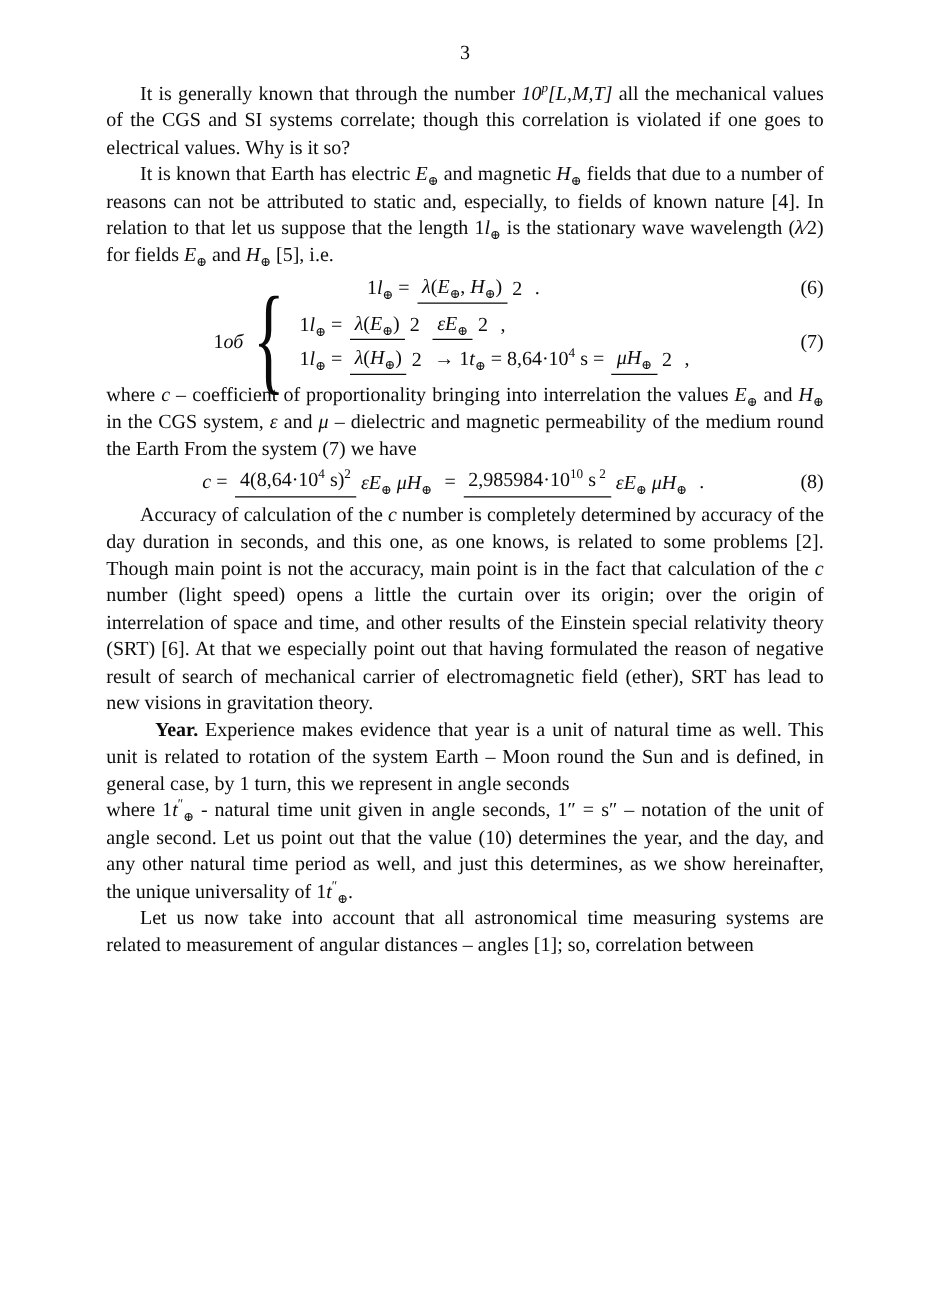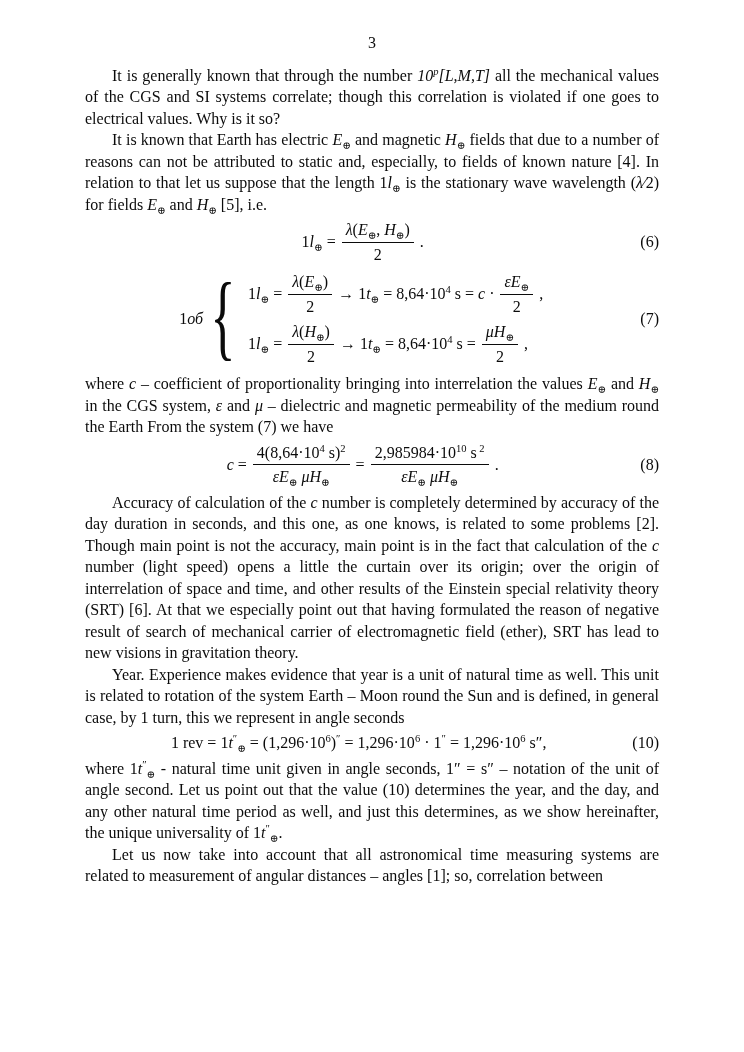--- a/index.html
+++ b/index.html
@@ -27,40 +27,40 @@
     text-align: center;
     margin-bottom: 11px;
   }
   .para {
     margin: 0;
     text-align: justify;
   }
   .para.indent { text-indent: 27px; }
   sup { font-size: 66%; line-height: 0; vertical-align: super; }
   sub { font-size: 64%; line-height: 0; vertical-align: sub; }
-  b { font-weight: normal; }
+  b { font-weight: bold; margin-left: 12px; }
   i { }
 
   
   .eq-row {
     display: flex;
     align-items: center;
     margin: 4px 0;
   }
   .eq-center {
     flex: 1;
     display: flex;
     align-items: center;
     justify-content: center;
   }
   .eq-center > * { margin: 0 3px; }
   .eq-num { flex: 0 0 auto; }
   .frac {
     display: inline-flex;
-    flex-direction: column;
+    flex-direction: row;
     align-items: center;
     vertical-align: middle;
     text-align: center;
   }
   .frac .num {
     display: block;
     padding: 0 4px 1px 4px;
     border-bottom: 1.2px solid #0b0b0b;
     white-space: nowrap;
   }
@@ -115,21 +115,20 @@
     <div class="eq-center">
       <span class="sys-label">1<i>об</i></span>
       <span class="sys-brace">{</span>
       <span class="sys-rows">
         <span class="sys-row">
           <span class="eqpart">1<i>l</i><sub>⊕</sub> =</span>
           <span class="frac">
             <span class="num"><i>λ</i>(<i>E</i><sub>⊕</sub>)</span>
             <span class="den">2</span>
           </span>
-          <span class="eqpart">→ 1<i>t</i><sub>⊕</sub> = 8,64·10<sup>4</sup> s = <i>c</i> ·</span>
           <span class="frac">
             <span class="num"><i>εE</i><sub>⊕</sub></span>
             <span class="den">2</span>
           </span>
           <span class="eqpart">,</span>
         </span>
         <span class="sys-row">
           <span class="eqpart">1<i>l</i><sub>⊕</sub> =</span>
           <span class="frac">
             <span class="num"><i>λ</i>(<i>H</i><sub>⊕</sub>)</span>
@@ -165,24 +164,18 @@
     </div>
     <span class="eq-num">(8)</span>
   </div>
 
 
 
   <p class="para indent">Accuracy of calculation of the <i>c</i> number is completely determined by accuracy of the day duration in seconds, and this one, as one knows, is related to some problems [2]. Though main point is not the accuracy, main point is in the fact that calculation of the <i>c</i> number (light speed) opens a little the curtain over its origin; over the origin of interrelation of space and time, and other results of the Einstein special relativity theory (SRT) [6]. At that we especially point out that having formulated the reason of negative result of search of mechanical carrier of electromagnetic field (ether), SRT has lead to new visions in gravitation theory.</p>
 
   <p class="para indent"><b>Year.</b> Experience makes evidence that year is a unit of natural time as well. This unit is related to rotation of the system Earth – Moon round the Sun and is defined, in general case, by 1 turn, this we represent in angle seconds</p>
 
-  <div class="eq-row">
-    <div class="eq-center">
-      <span class="eqpart">1 rev = 1<i>t</i><sup>″</sup><sub>⊕</sub> = (1,296·10<sup>6</sup>)<sup>″</sup> = 1,296·10<sup>6</sup> · 1<sup>″</sup> = 1,296·10<sup>6</sup> s″,</span>
-    </div>
-    <span class="eq-num">(10)</span>
-  </div>
 
   <p class="para">where 1<i>t</i><sup>″</sup><sub>⊕</sub> - natural time unit given in angle seconds, 1″ = s″ – notation of the unit of angle second. Let us point out that the value (10) determines the year, and the day, and any other natural time period as well, and just this determines, as we show hereinafter, the unique universality of 1<i>t</i><sup>″</sup><sub>⊕</sub>.</p>
 
   <p class="para indent">Let us now take into account that all astronomical time measuring systems are related to measurement of angular distances – angles [1]; so, correlation between</p>
 
 </div>
 
 </body></html>

